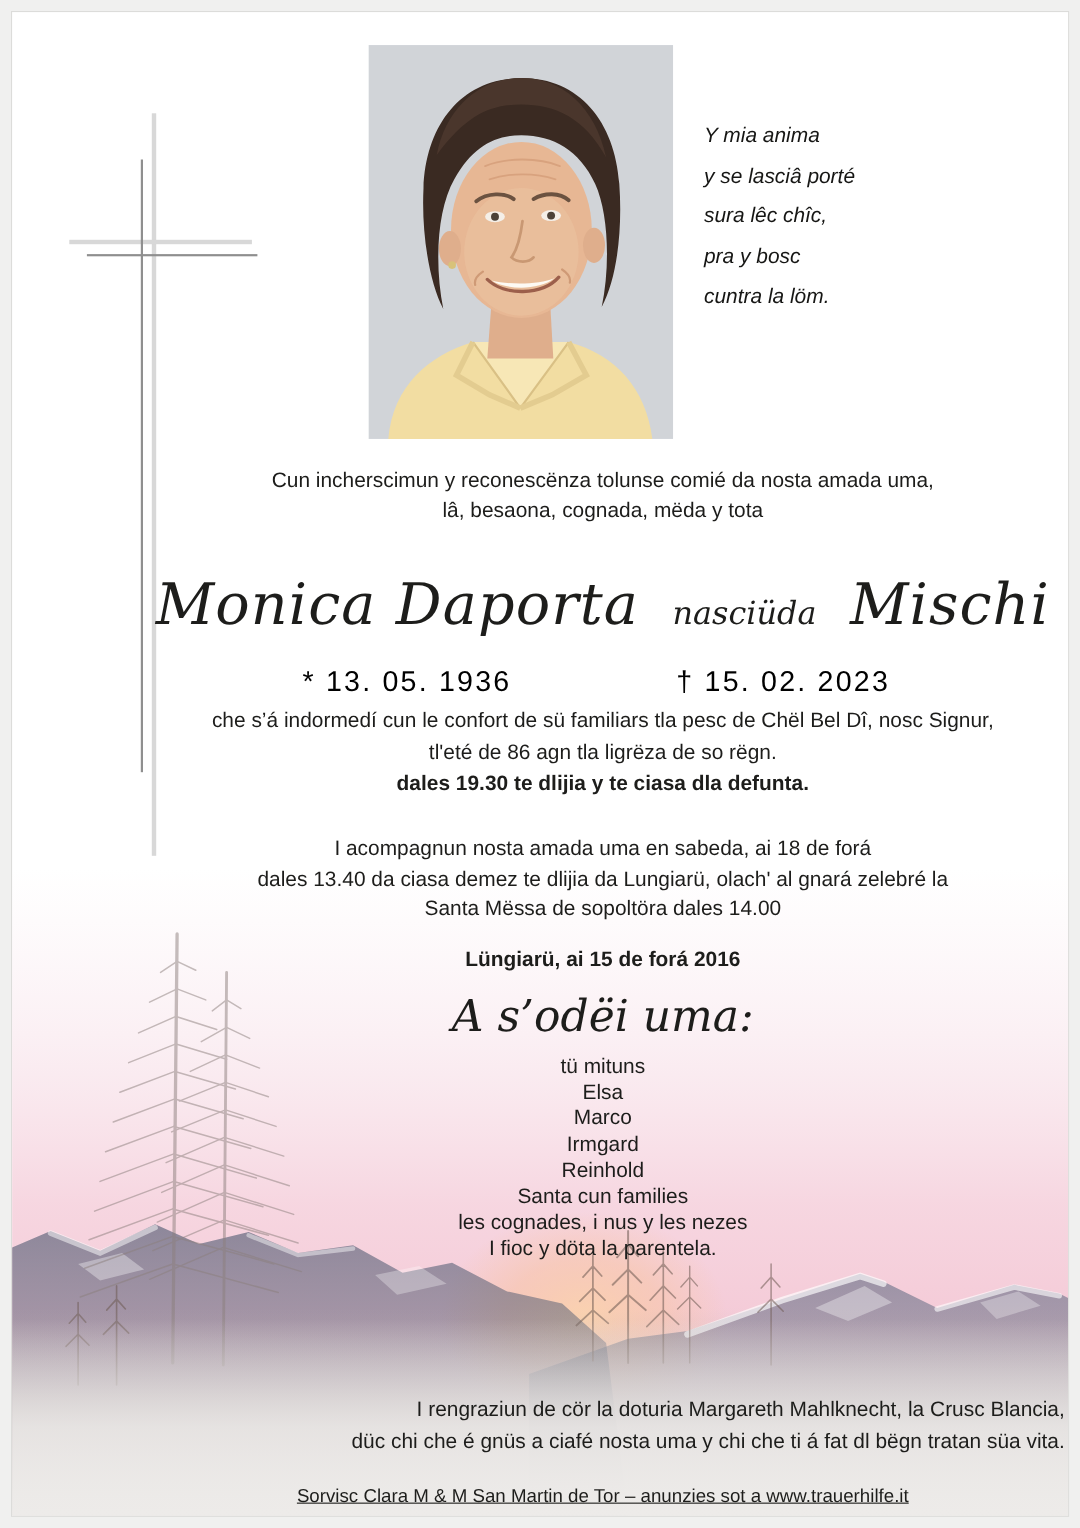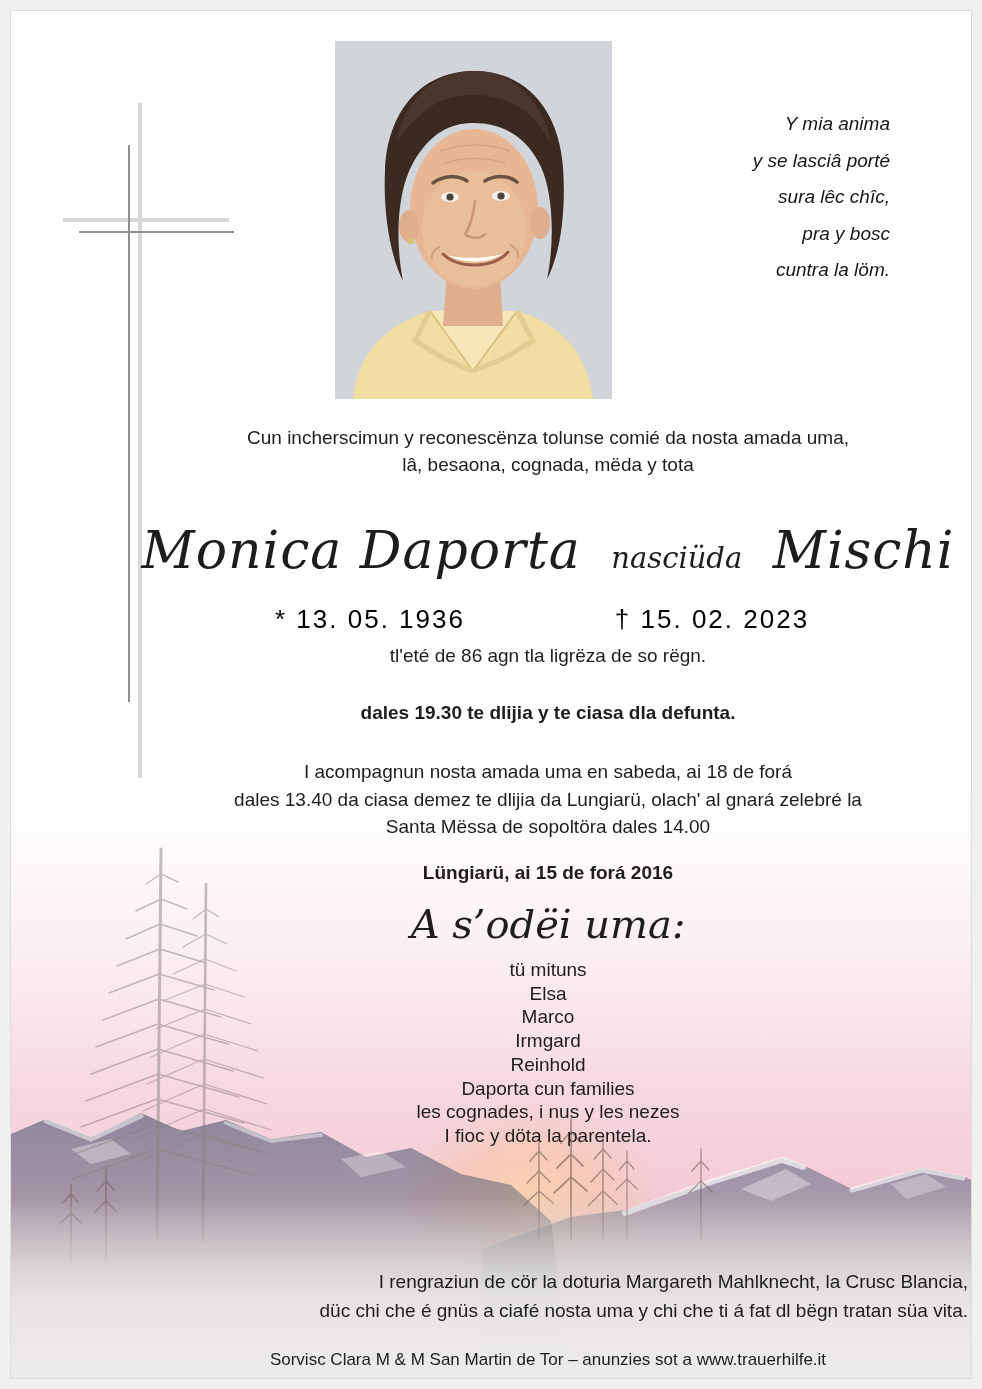--- a/index.html
+++ b/index.html
@@ -13,38 +13,38 @@
   
   .cross-line{position:absolute;z-index:2;}
   .cl-v{left:138px;top:103px;width:4px;height:675px;background:#d8d8d8;}
   .cl-h{left:63px;top:218px;width:166px;height:4px;background:#d8d8d8;}
   .cd-v{left:128px;top:145px;width:2px;height:557px;background:#8f8f8f;}
   .cd-h{left:79px;top:231px;width:155px;height:2px;background:#8f8f8f;}
   
   .photo{position:absolute;left:335px;top:41px;width:277px;height:358px;z-index:2;}
   
   .tb{position:absolute;left:128px;width:840px;text-align:center;z-index:3;}
-  .poem{position:absolute;left:640px;top:106px;width:250px;text-align:right;z-index:3;
+  .poem{position:absolute;left:640px;top:106px;width:250px;text-align:left;z-index:3;
         font-style:italic;font-size:19px;line-height:36.5px;color:#161614;}
   .intro{top:424px;font-size:19px;line-height:27px;}
   .name-row{top:500px;line-height:100px;white-space:nowrap;}
   .script{font-family:"DejaVu Serif",serif;font-style:italic;}
   .name-big{font-size:52px;letter-spacing:1px;}
   .name-small{font-size:29px;margin:0 26px;}
   .dates{top:604px;height:36px;font-size:26px;letter-spacing:2px;color:#000000;}
   .date-birth{position:absolute;left:102px;width:280px;text-align:center;}
   .date-death{position:absolute;left:444px;width:280px;text-align:center;}
   .obituary{top:642px;font-size:19px;line-height:28.5px;}
   .wake{top:699px;font-size:19px;line-height:27px;font-weight:700;}
   .funeral{top:758px;font-size:19px;line-height:27.5px;}
   .dateline{top:859px;font-size:19px;line-height:27px;font-weight:700;}
   .farewell{top:896px;font-size:40px;line-height:56px;}
   .mourners{top:958px;font-size:19px;line-height:23.7px;}
   .thanks{top:1268px;font-size:19px;line-height:28.5px;text-align:right;}
-  .footer{top:1350px;font-size:17px;line-height:20px;}
+  .footer{top:1350px;font-size:17px;line-height:20px;text-decoration:underline;}
 </style>
 </head>
 <body>
 
 <div class="page">
   <div class="card"></div>
 
   <div class="landscape">
     <svg viewBox="0 0 960 589" preserveAspectRatio="none">
       <defs>
@@ -190,20 +190,21 @@
     <span class="script name-small">nasciüda</span>
     <span class="script name-big">Mischi</span>
   </div>
 
   <div class="tb dates">
     <span class="date-birth">* 13. 05. 1936</span>
     <span class="date-death">† 15. 02. 2023</span>
   </div>
 
   <div class="tb obituary">
+    <div>che s’á indormedí cun le confort de sü familiars tla pesc de Chël Bel Dî, nosc Signur,</div>
     <div>tl'eté de 86 agn tla ligrëza de so rëgn.</div>
   </div>
 
   <div class="tb wake">
     <div>dales 19.30 te dlijia y te ciasa dla defunta.</div>
   </div>
 
   <div class="tb funeral">
     <div>I acompagnun nosta amada uma en sabeda, ai 18 de forá</div>
     <div>dales 13.40 da ciasa demez te dlijia da Lungiarü, olach' al gnará zelebré la</div>
@@ -213,21 +214,21 @@
   <div class="tb dateline">Lüngiarü, ai 15 de forá 2016</div>
 
   <div class="tb farewell script">A s’odëi uma:</div>
 
   <div class="tb mourners">
     <div>tü mituns</div>
     <div>Elsa</div>
     <div>Marco</div>
     <div>Irmgard</div>
     <div>Reinhold</div>
-    <div>Daporta cun families</div>
+    <div>Santa cun families</div>
     <div>les cognades, i nus y les nezes</div>
     <div>I fioc y döta la parentela.</div>
   </div>
 
   <div class="tb thanks">
     <div>I rengraziun de cör la doturia Margareth Mahlknecht, la Crusc Blancia,</div>
     <div>düc chi che é gnüs a ciafé nosta uma y chi che ti á fat dl bëgn tratan süa vita.</div>
   </div>
 
   <div class="tb footer">Sorvisc Clara M &amp; M San Martin de Tor – anunzies sot a www.trauerhilfe.it</div>

